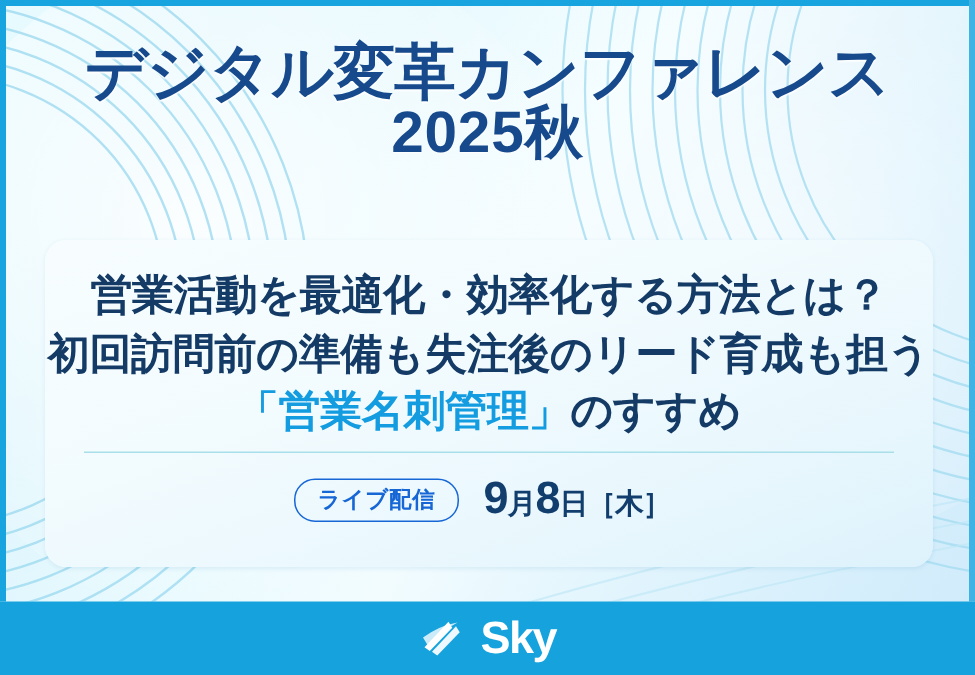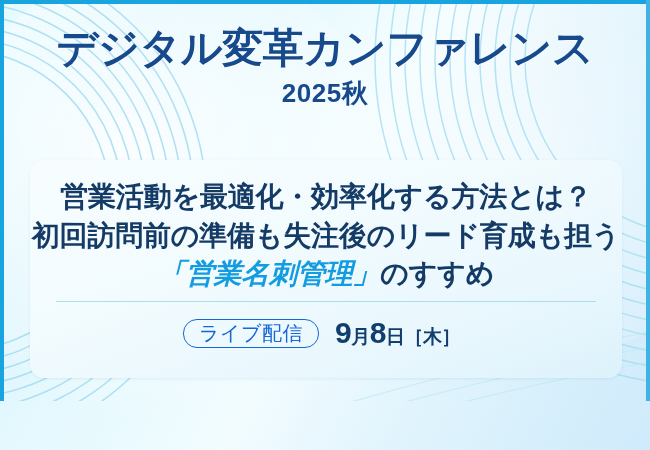--- a/index.html
+++ b/index.html
@@ -86,22 +86,21 @@
     line-height: 1.0;
     text-shadow: 0 1px 1px rgba(255,255,255,0.9);
   }
   .headline .line1 {
     display: block;
     font-size: 41px;
     letter-spacing: -0.5px;
   }
   .headline .line2 {
     display: block;
-    margin-top: 11px;
-    font-size: 26px;
+    font-size: 39px;
   }
 
   
   .card {
     position: absolute;
     left: 30px;
     top: 160px;
     width: 592px;
     height: 218px;
     border-radius: 14px;
@@ -114,21 +113,21 @@
     left: 0; right: 0;
     top: 18px;
     text-align: center;
     color: #143a66;
     font-weight: 700;
     font-size: 28px;
     line-height: 1.38;
     letter-spacing: -0.2px;
   }
   .card-copy .row { display: block; white-space: nowrap; }
-  .hl { color: #149ce0; font-style: italic; }
+  .hl { color: #149ce0; }
 
   .divider {
     position: absolute;
     left: 26px;
     right: 26px;
     top: 141px;
     height: 1px;
     background: #a8dfe8;
   }
 
@@ -145,22 +144,22 @@
   }
   .live-badge {
     display: inline-flex;
     align-items: center;
     justify-content: center;
     height: 27px;
     padding: 0 15px;
     border: 1.6px solid #1666d6;
     border-radius: 14px;
     color: #1666d6;
-    font-size: 20px;
-    font-weight: 400;
+    font-size: 15px;
+    font-weight: 700;
     letter-spacing: 0.5px;
     background: transparent;
     white-space: nowrap;
   }
   .datetime {
     color: #123e6e;
     font-weight: 700;
     white-space: nowrap;
     display: inline-flex;
     align-items: baseline;
@@ -267,14 +266,24 @@
           <span class="sm">月</span>
           <span class="big">8</span>
           <span class="sm">日</span>
           <span class="sm">［木］</span>
           <span class="gap"></span>
       </span>
     </div>
 
   </div>
 
+  <div class="footer">
+    <div class="logo">
+      <svg class="logo-mark" width="34" height="30" viewBox="0 0 34 30">
+        <path d="M4 20.5 L20 3.5 L22.5 7.5 L7.5 23 Z" fill="#ffffff"></path>
+        <path d="M9 23.5 L25 6.5 L27.5 10.5 L12.5 26 Z" fill="#ffffff" opacity="0.92"></path>
+        <path d="M3 14 Q14 6 26 4 Q15 10 6 19 Z" fill="#ffffff" opacity="0.78"></path>
+      </svg>
+      <span class="logo-text">Sky</span>
+    </div>
+  </div>
 
 </div>
 
 </body></html>

